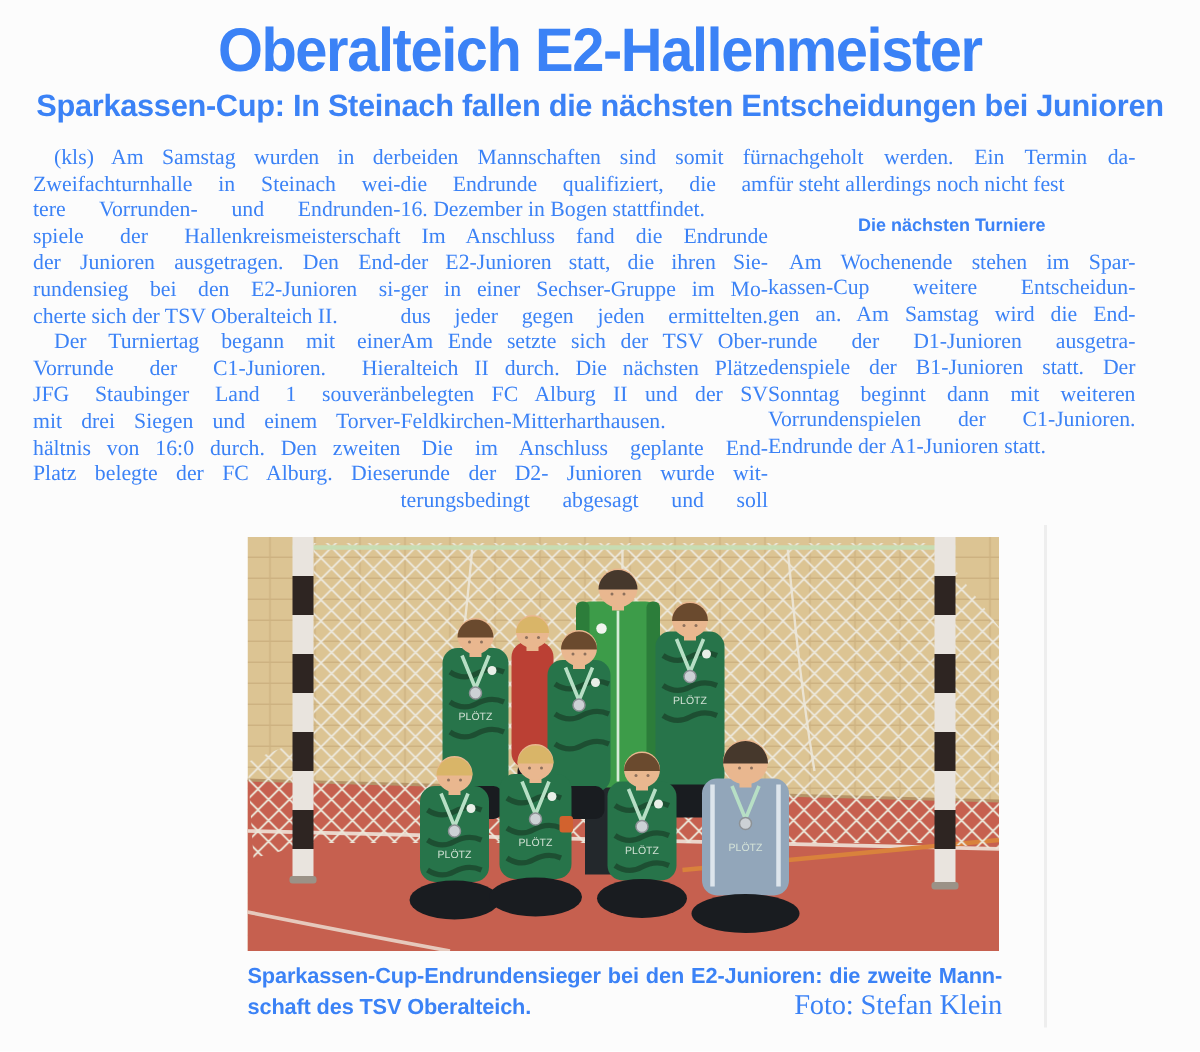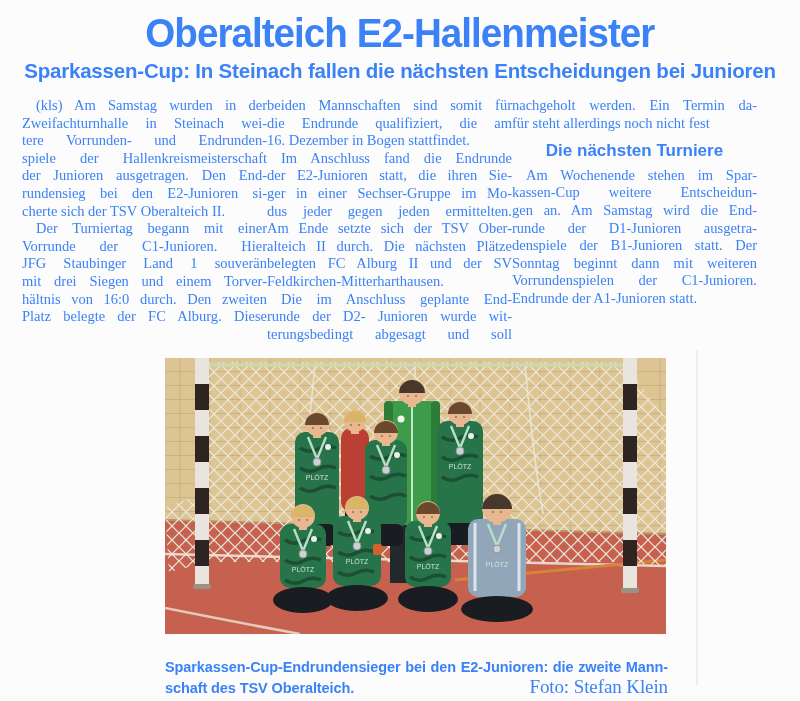--- a/index.html
+++ b/index.html
@@ -21,29 +21,29 @@
   .columns {
     position:absolute; top:97px; left:22px; width:758px;
     display:flex; 
   }
   .column { width:245px; font-size:14.5px; line-height:17.6px; }
   .line { text-align:justify; text-align-last:justify; }
   .line.last { text-align-last:left; }
   .line.indent { text-indent:14px; }
   .subhead {
     font-family:"Liberation Sans","DejaVu Sans",sans-serif; font-weight:bold;
-    font-size:17px; text-align:center; margin:10px 0 7px 0;
+    font-size:12px; text-align:center; margin:10px 0 7px 0;
   }
   figure.photo { position:absolute; left:165px; top:358px; width:501px; height:276px; margin:0; }
   .caption {
     position:absolute; left:165px; top:641px; width:503px;
     font-family:"Liberation Sans","DejaVu Sans",sans-serif; font-weight:bold;
     font-size:14.5px; line-height:20px; letter-spacing:-0.1px;
   }
-  .cap1 { text-align:justify; text-align-last:justify;margin-top:16px; }
+  .cap1 { text-align:justify; text-align-last:justify; }
   .cap2 { display:flex; justify-content:space-between; align-items:baseline; }
   .credit { font-family:"Liberation Serif","DejaVu Serif",serif; font-weight:normal; font-size:19px; }
   .faint-rule { position:absolute; left:696px; top:350px; width:2px; height:335px; background:#eeeeee; }
   svg text { user-select:none; }
 </style>
 </head>
 <body>
 
 <div class="page">
 

